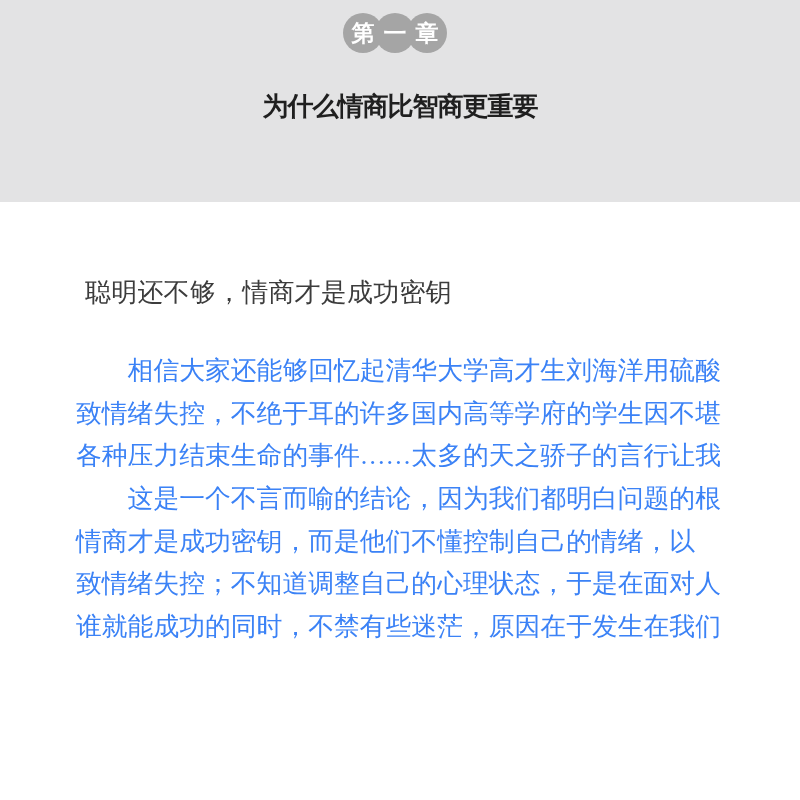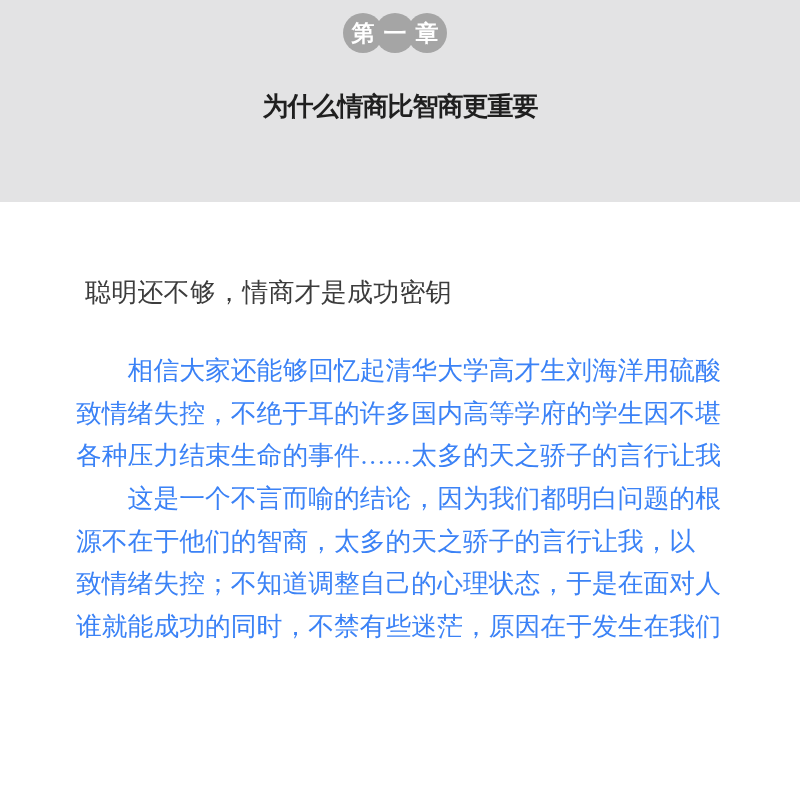--- a/index.html
+++ b/index.html
@@ -116,19 +116,19 @@
   <h2 class="section-heading">聪明还不够，情商才是成功密钥</h2>
 
   <div class="body-text">
     <div>
       <div class="text-line">　　相信大家还能够回忆起清华大学高才生刘海洋用硫酸</div>
       <div class="text-line">致情绪失控，不绝于耳的许多国内高等学府的学生因不堪</div>
       <div class="text-line">各种压力结束生命的事件……太多的天之骄子的言行让我</div>
     </div>
     <div>
       <div class="text-line">　　这是一个不言而喻的结论，因为我们都明白问题的根</div>
-      <div class="text-line">源不在于他们的智商，太多的天之骄子的言行让我，以</div>
+      <div class="text-line">情商才是成功密钥，而是他们不懂控制自己的情绪，以</div>
       <div class="text-line">致情绪失控；不知道调整自己的心理状态，于是在面对人</div>
       <div class="text-line">谁就能成功的同时，不禁有些迷茫，原因在于发生在我们</div>
     </div>
   </div>
 
 </div>
 
 </body></html>

